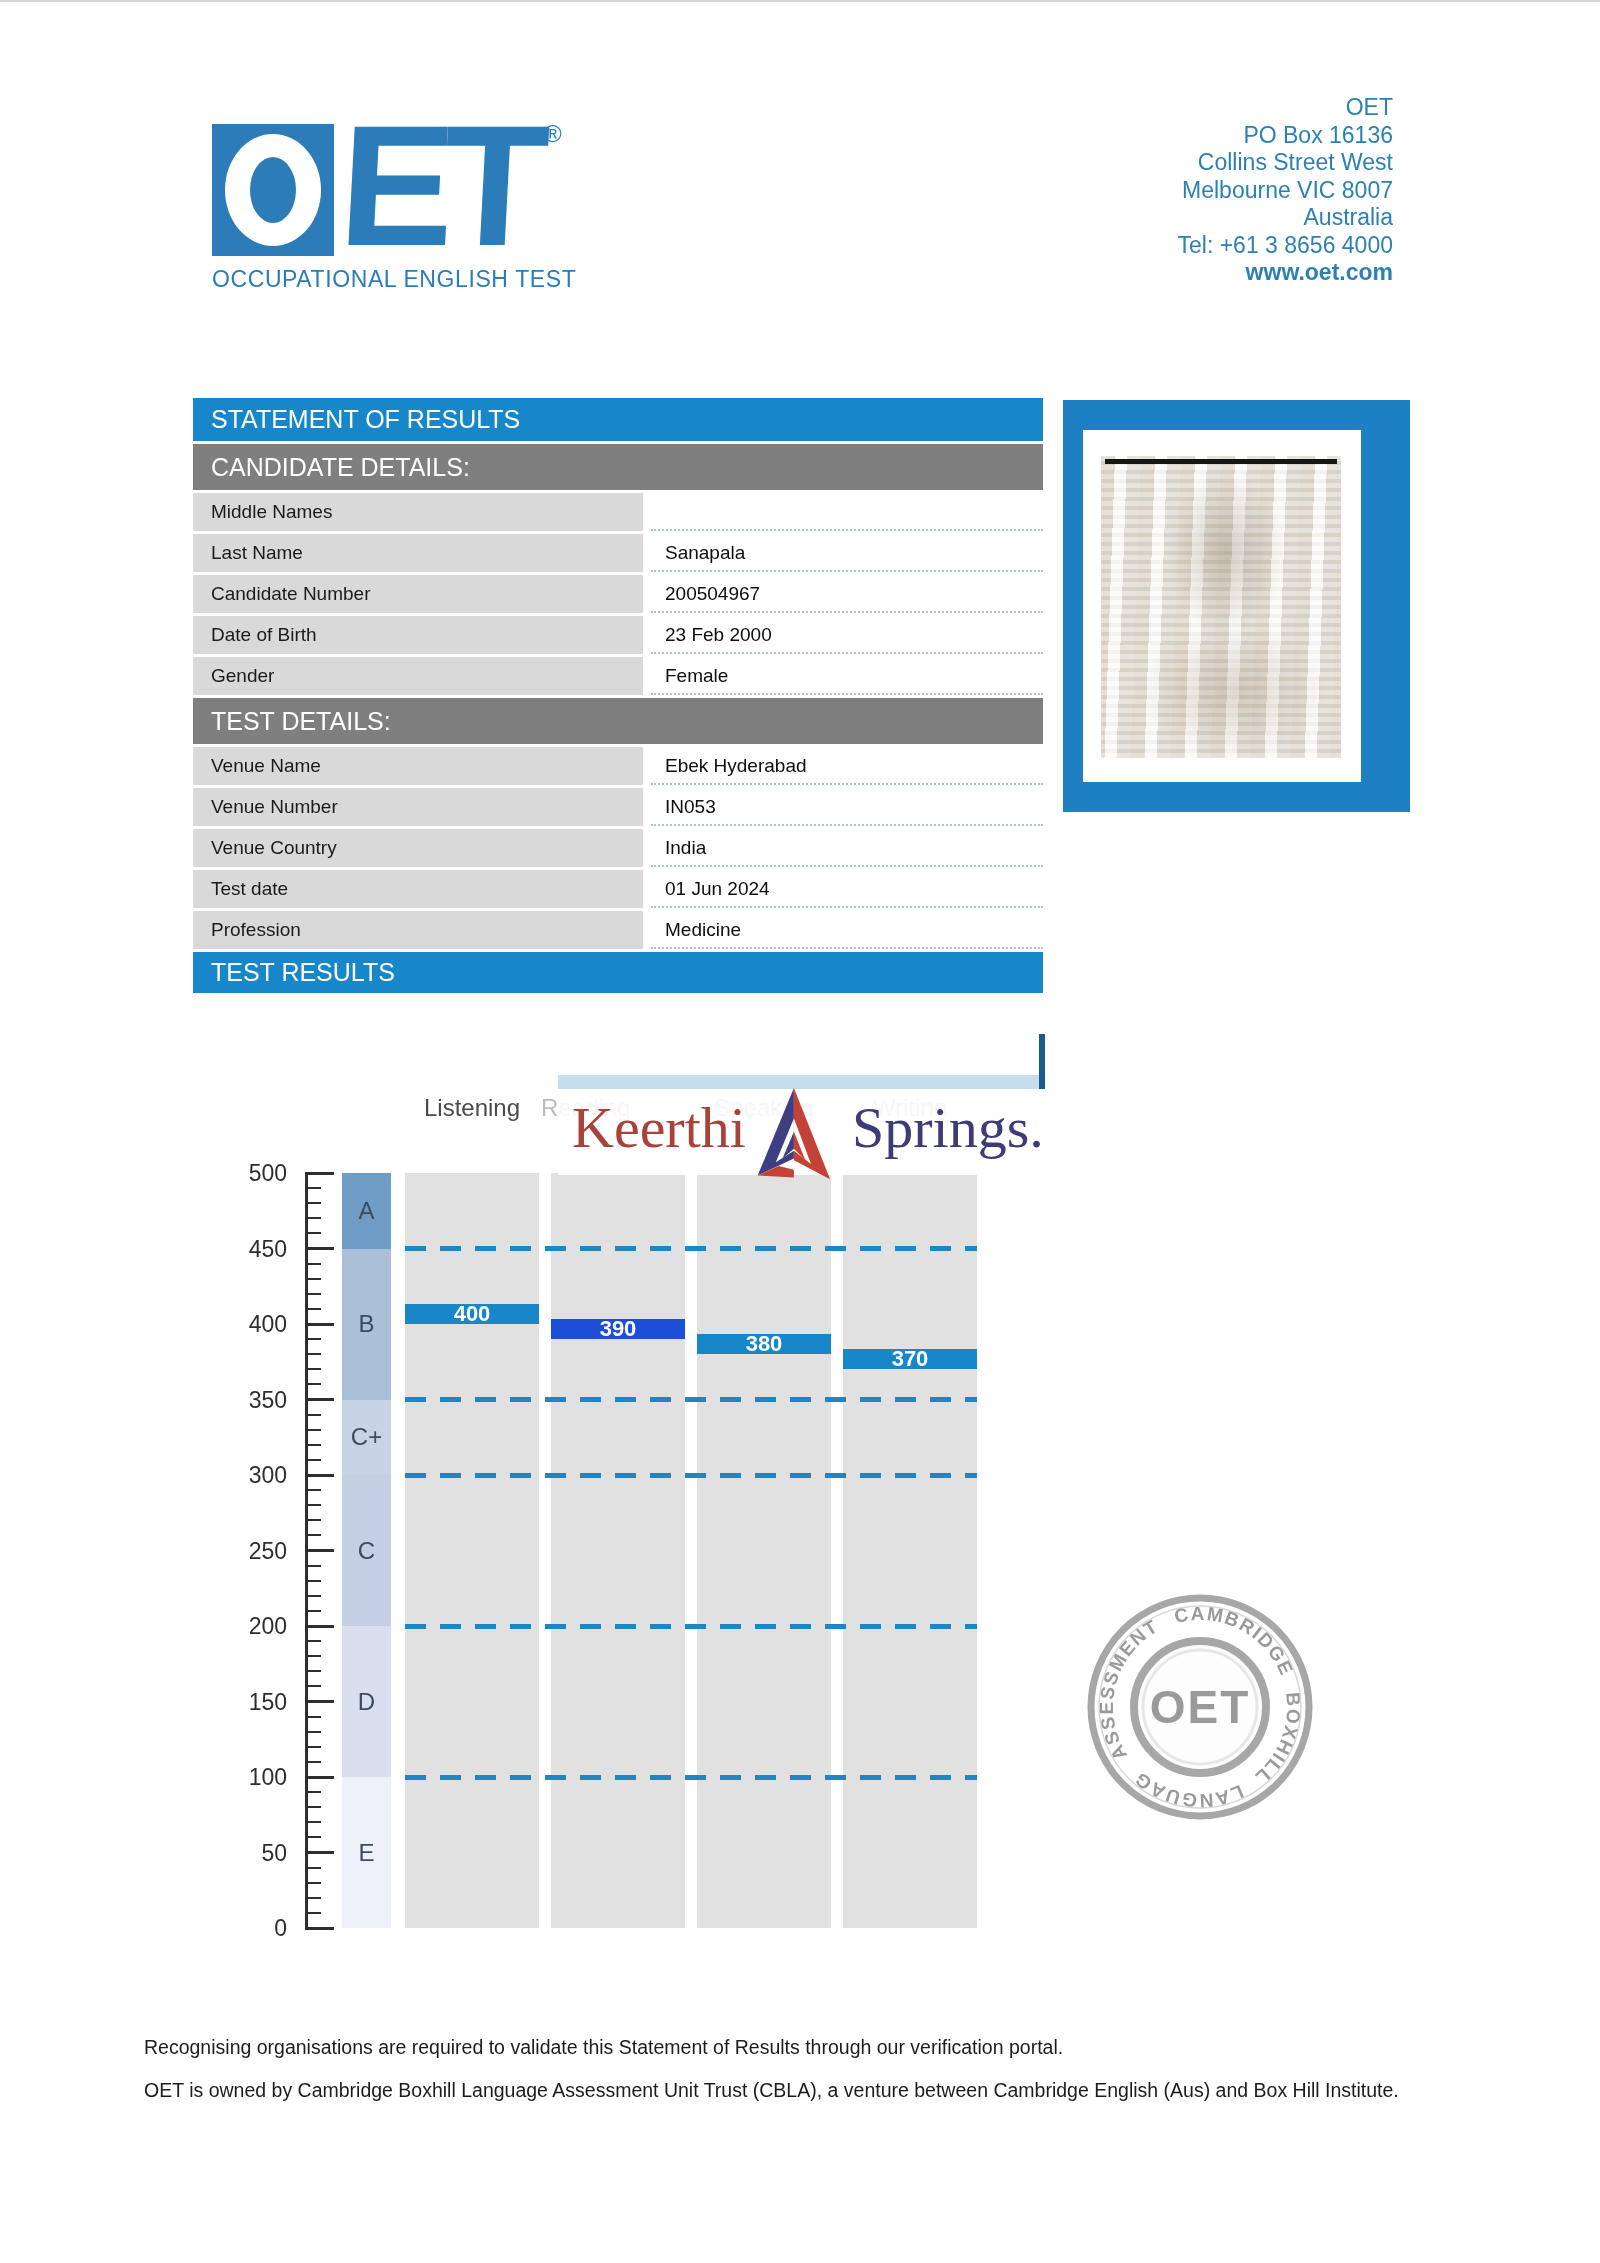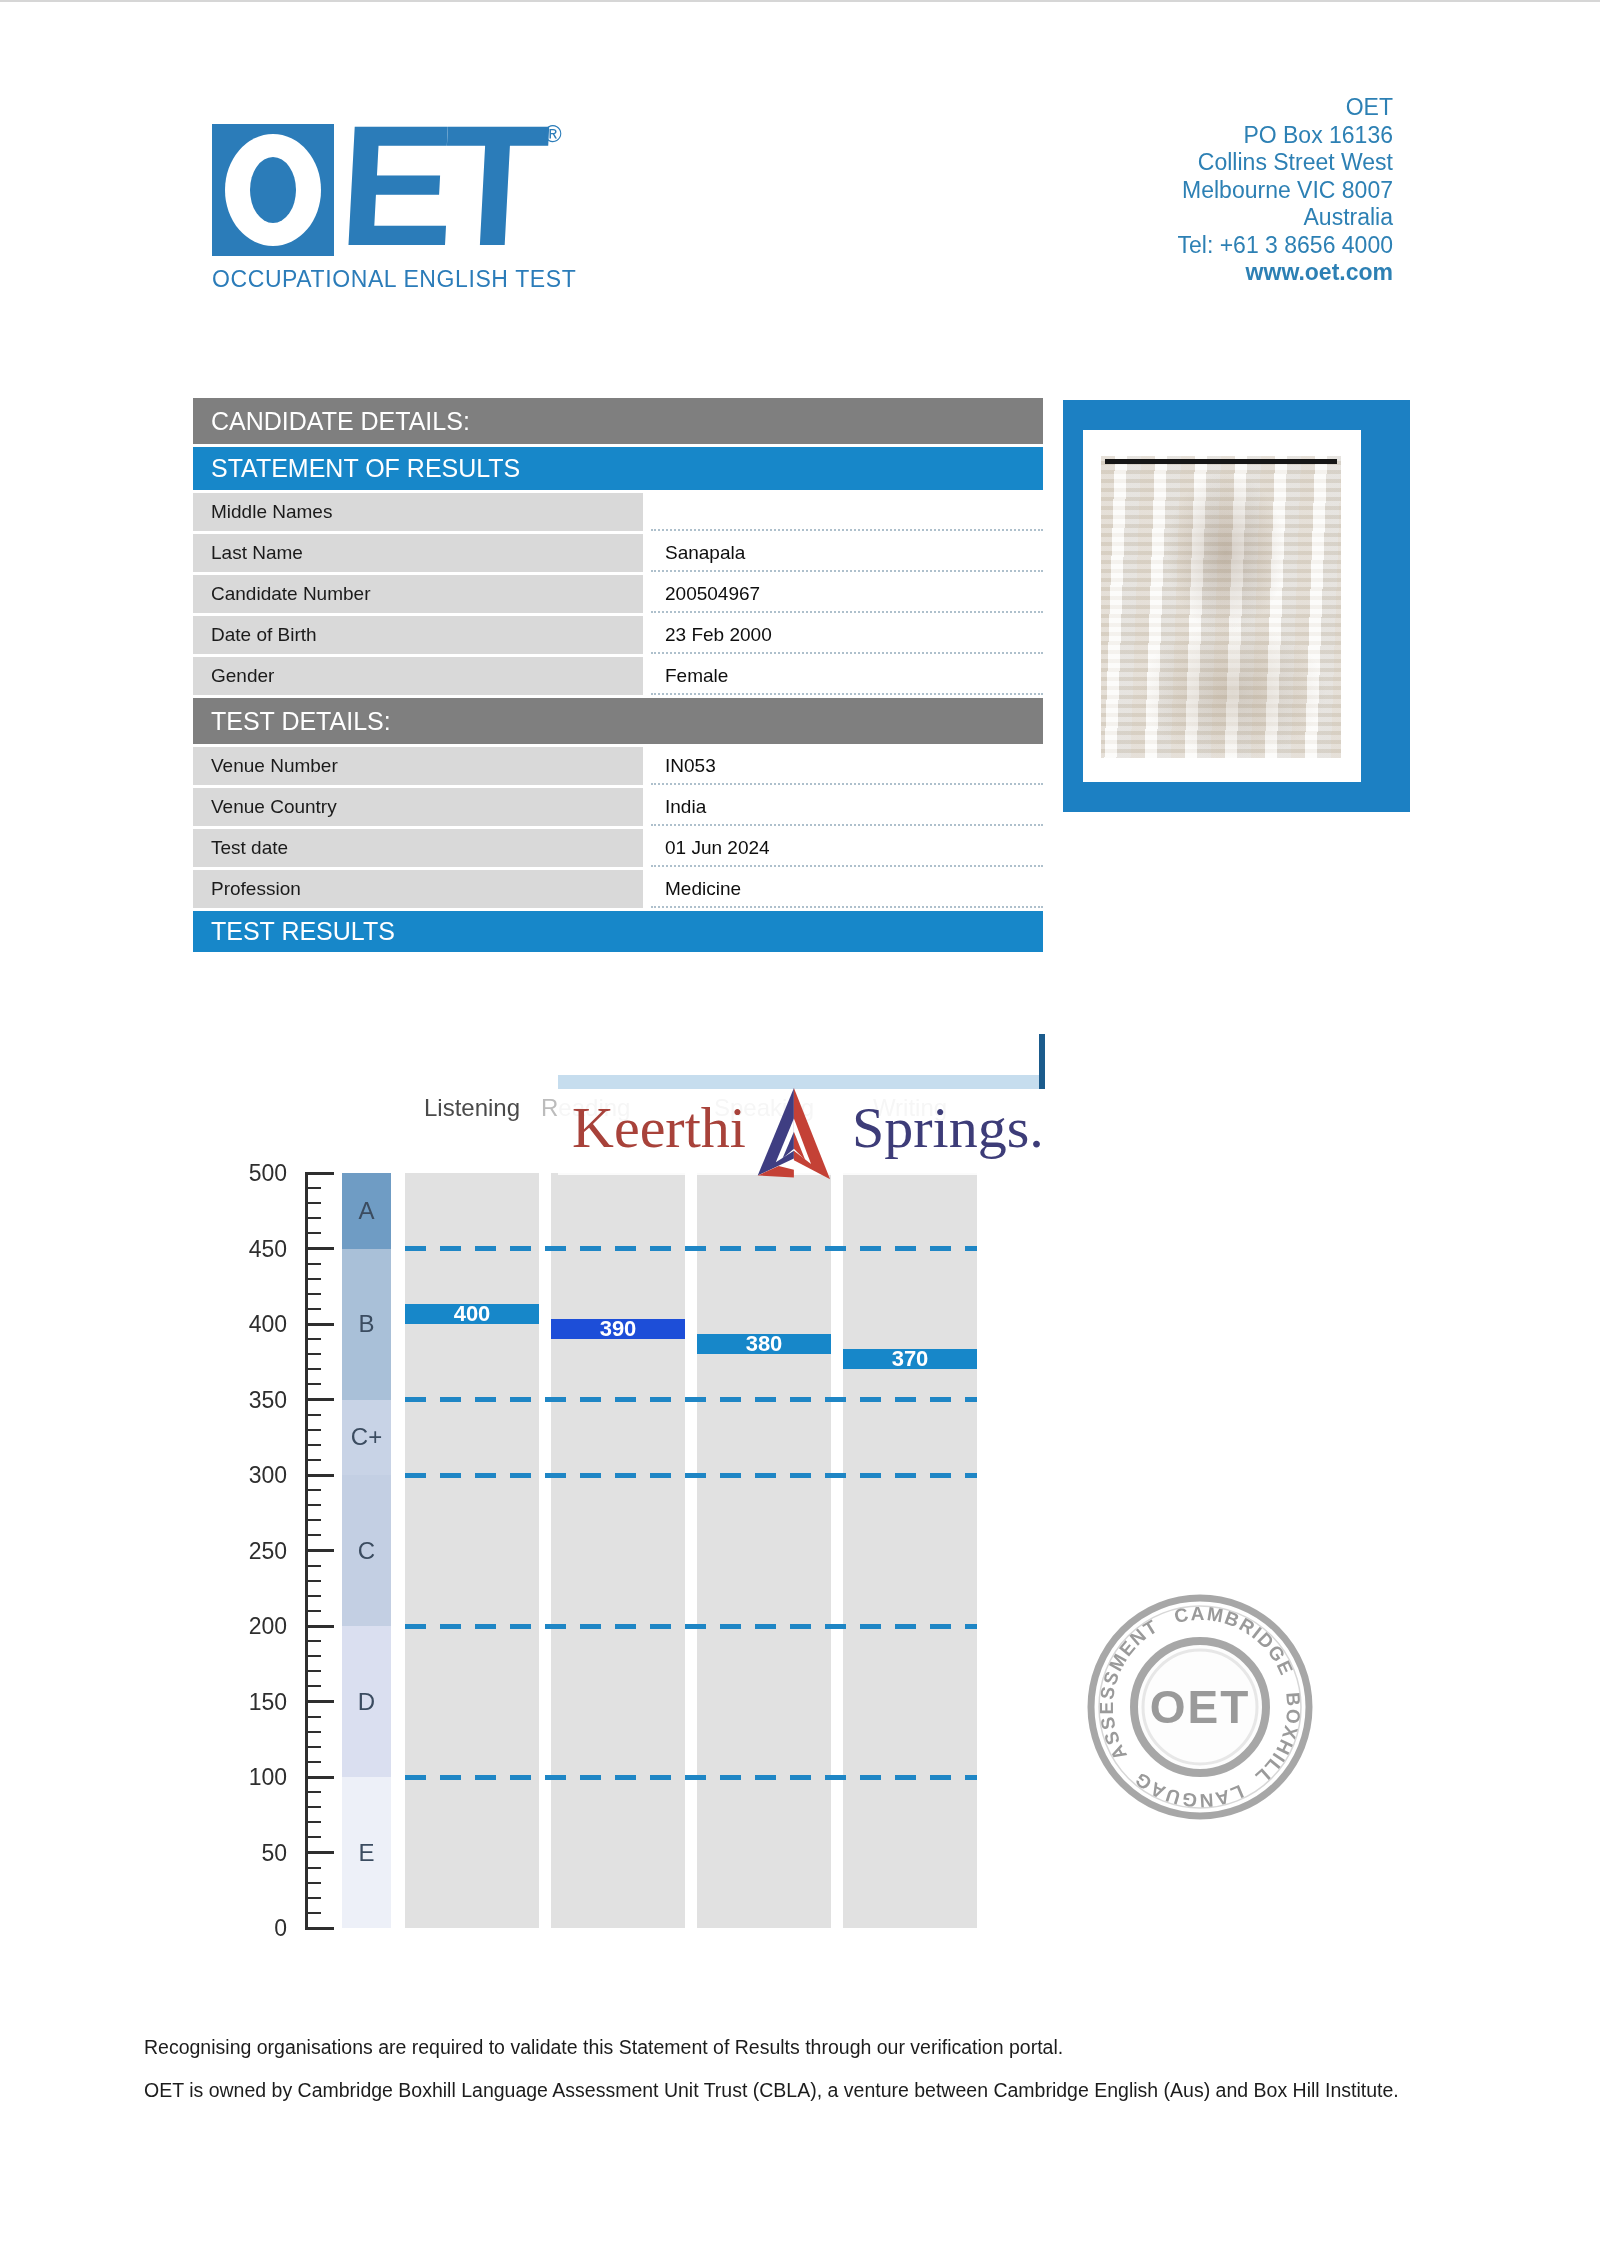--- a/index.html
+++ b/index.html
@@ -80,22 +80,22 @@
     <div>OET</div>
     <div>PO Box 16136</div>
     <div>Collins Street West</div>
     <div>Melbourne VIC 8007</div>
     <div>Australia</div>
     <div>Tel: +61 3 8656 4000</div>
     <div class="website">www.oet.com</div>
   </div>
 
   <div class="abs doc-table">
+    <div class="bar">STATEMENT OF RESULTS</div>
     <div class="bar gray">CANDIDATE DETAILS:</div>
-    <div class="bar">STATEMENT OF RESULTS</div>
     <div id="candidate-rows">
 
     <div class="row">
       <div class="cell-label">Middle Names</div>
       <div class="cell-value"></div>
     </div>
 
     <div class="row">
       <div class="cell-label">Last Name</div>
       <div class="cell-value">Sanapala</div>
@@ -112,20 +112,24 @@
     </div>
 
 
     <div class="row">
       <div class="cell-label">Gender</div>
       <div class="cell-value">Female</div>
     </div>
   </div>
     <div class="bar gray">TEST DETAILS:</div>
     <div id="test-rows">
+    <div class="row">
+      <div class="cell-label">Venue Name</div>
+      <div class="cell-value">Ebek Hyderabad</div>
+    </div>
 
     <div class="row">
       <div class="cell-label">Venue Number</div>
       <div class="cell-value">IN053</div>
     </div>
 
     <div class="row">
       <div class="cell-label">Venue Country</div>
       <div class="cell-value">India</div>
     </div>

